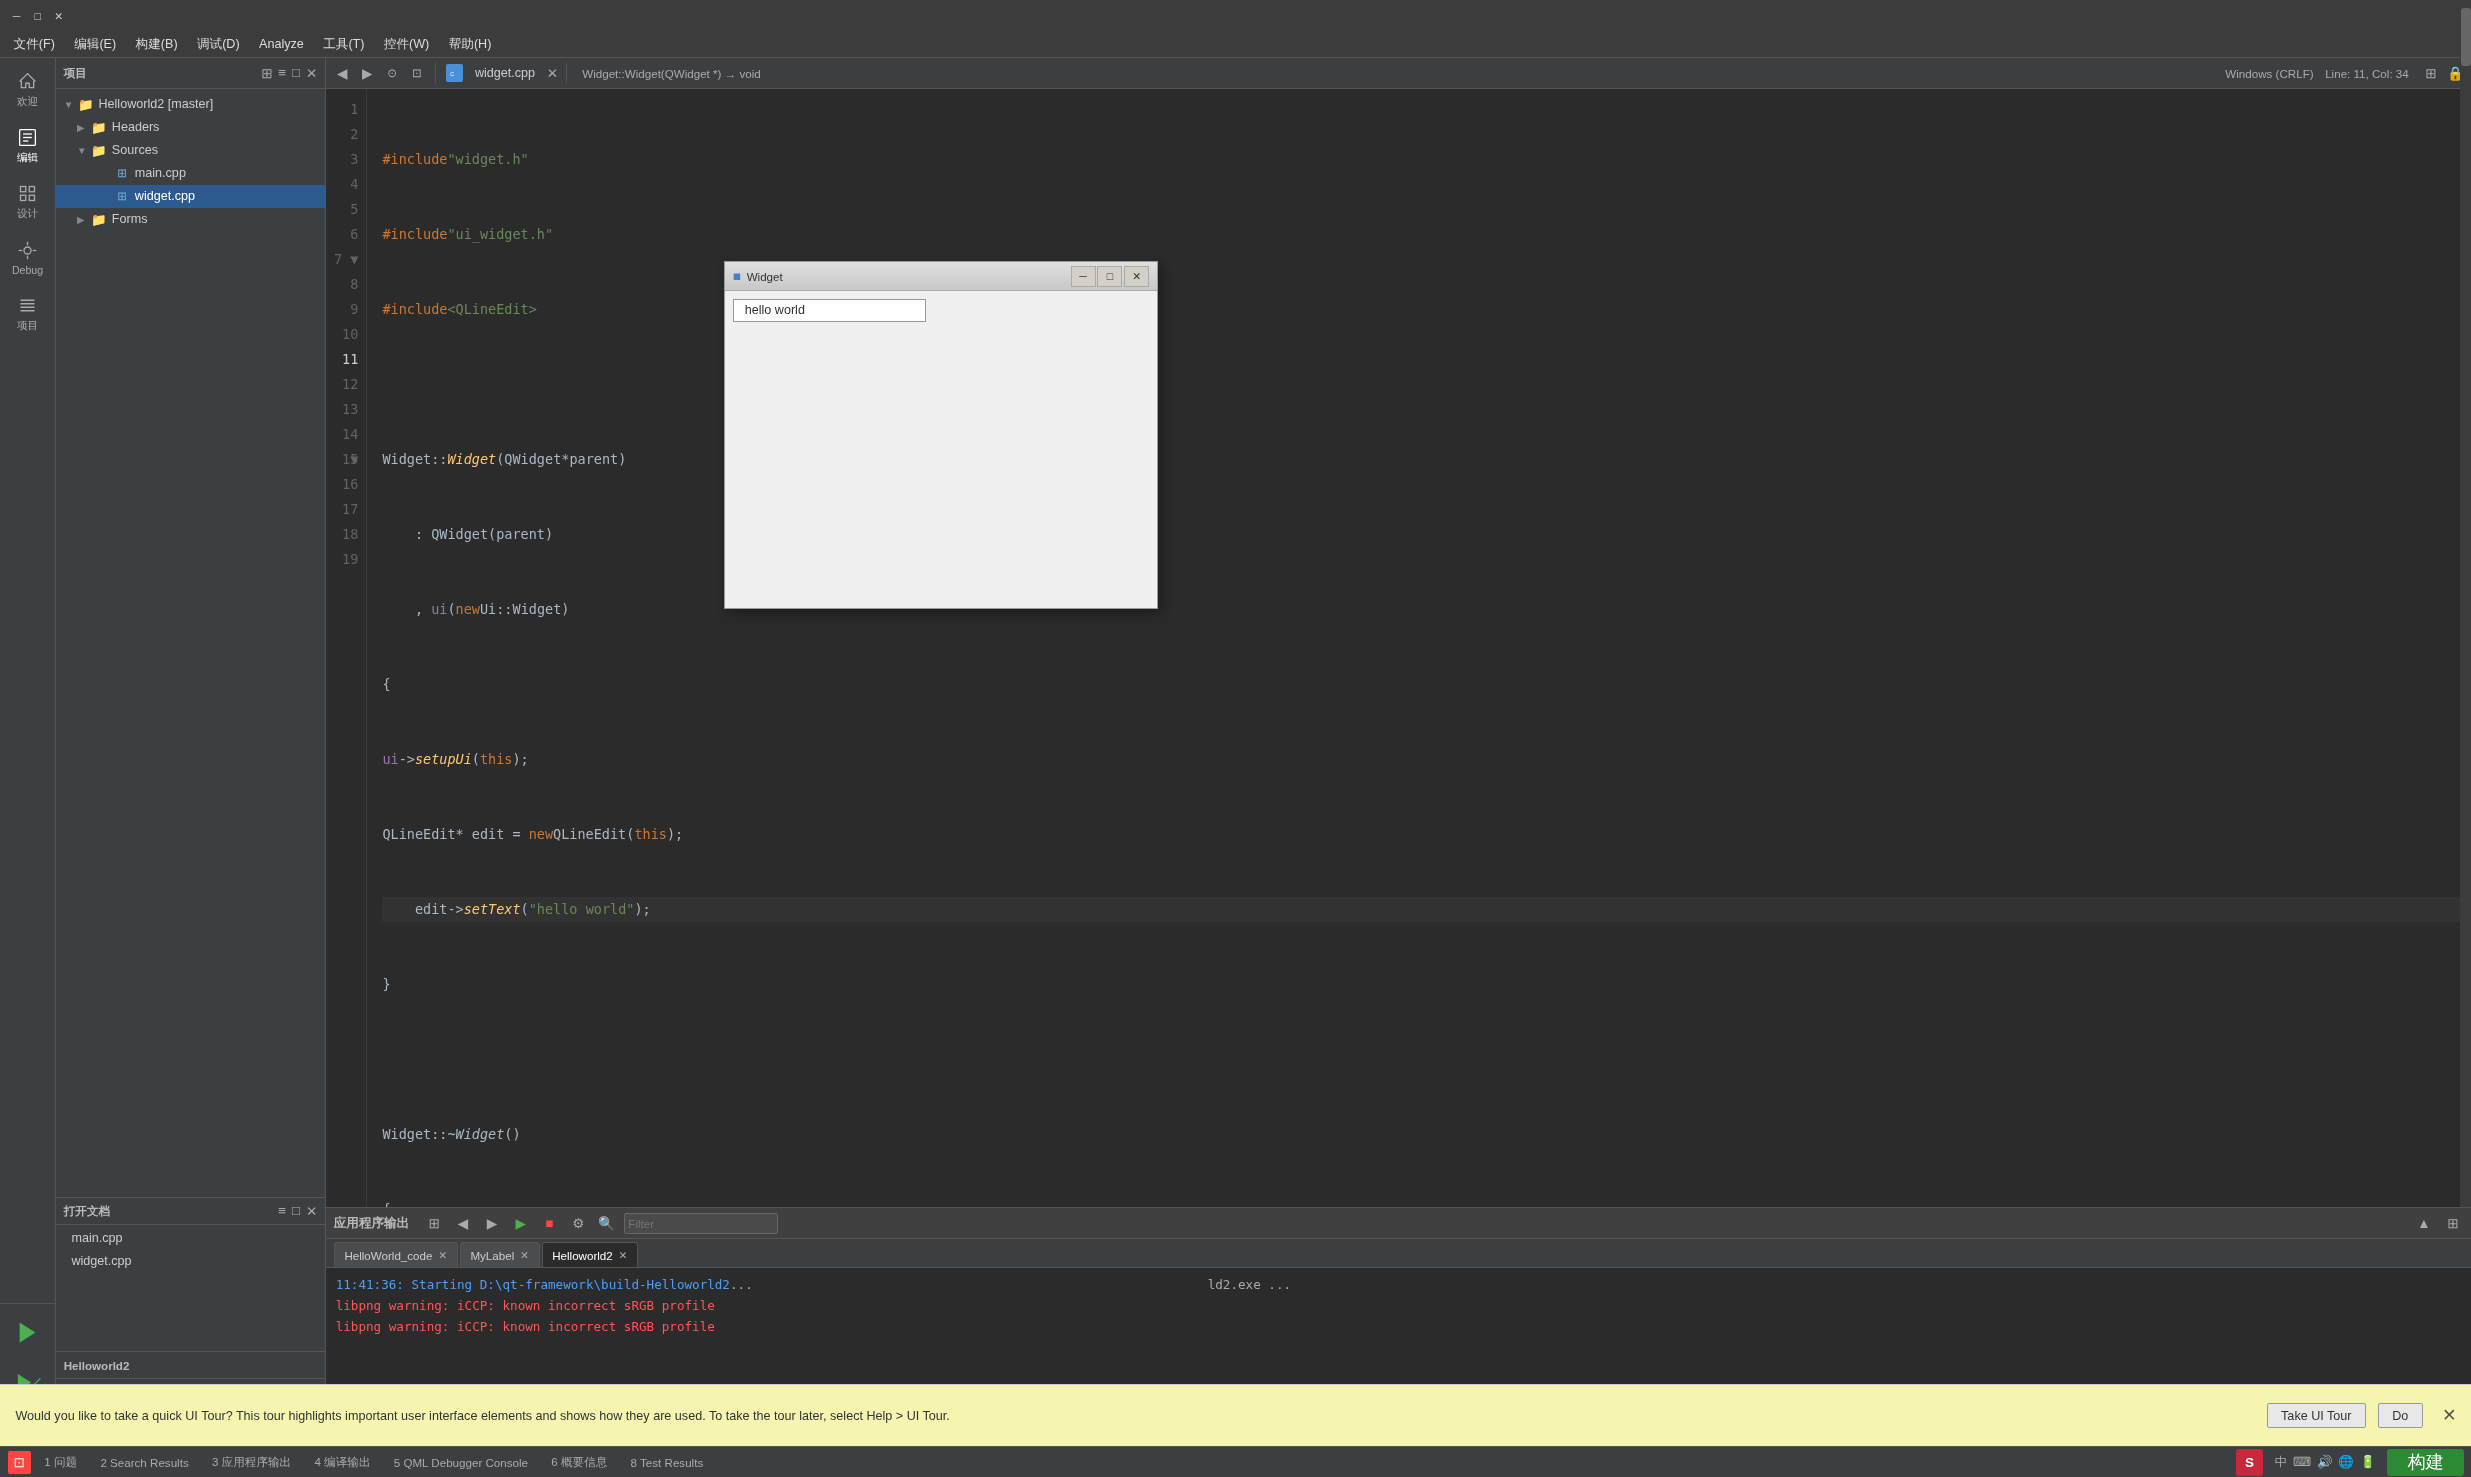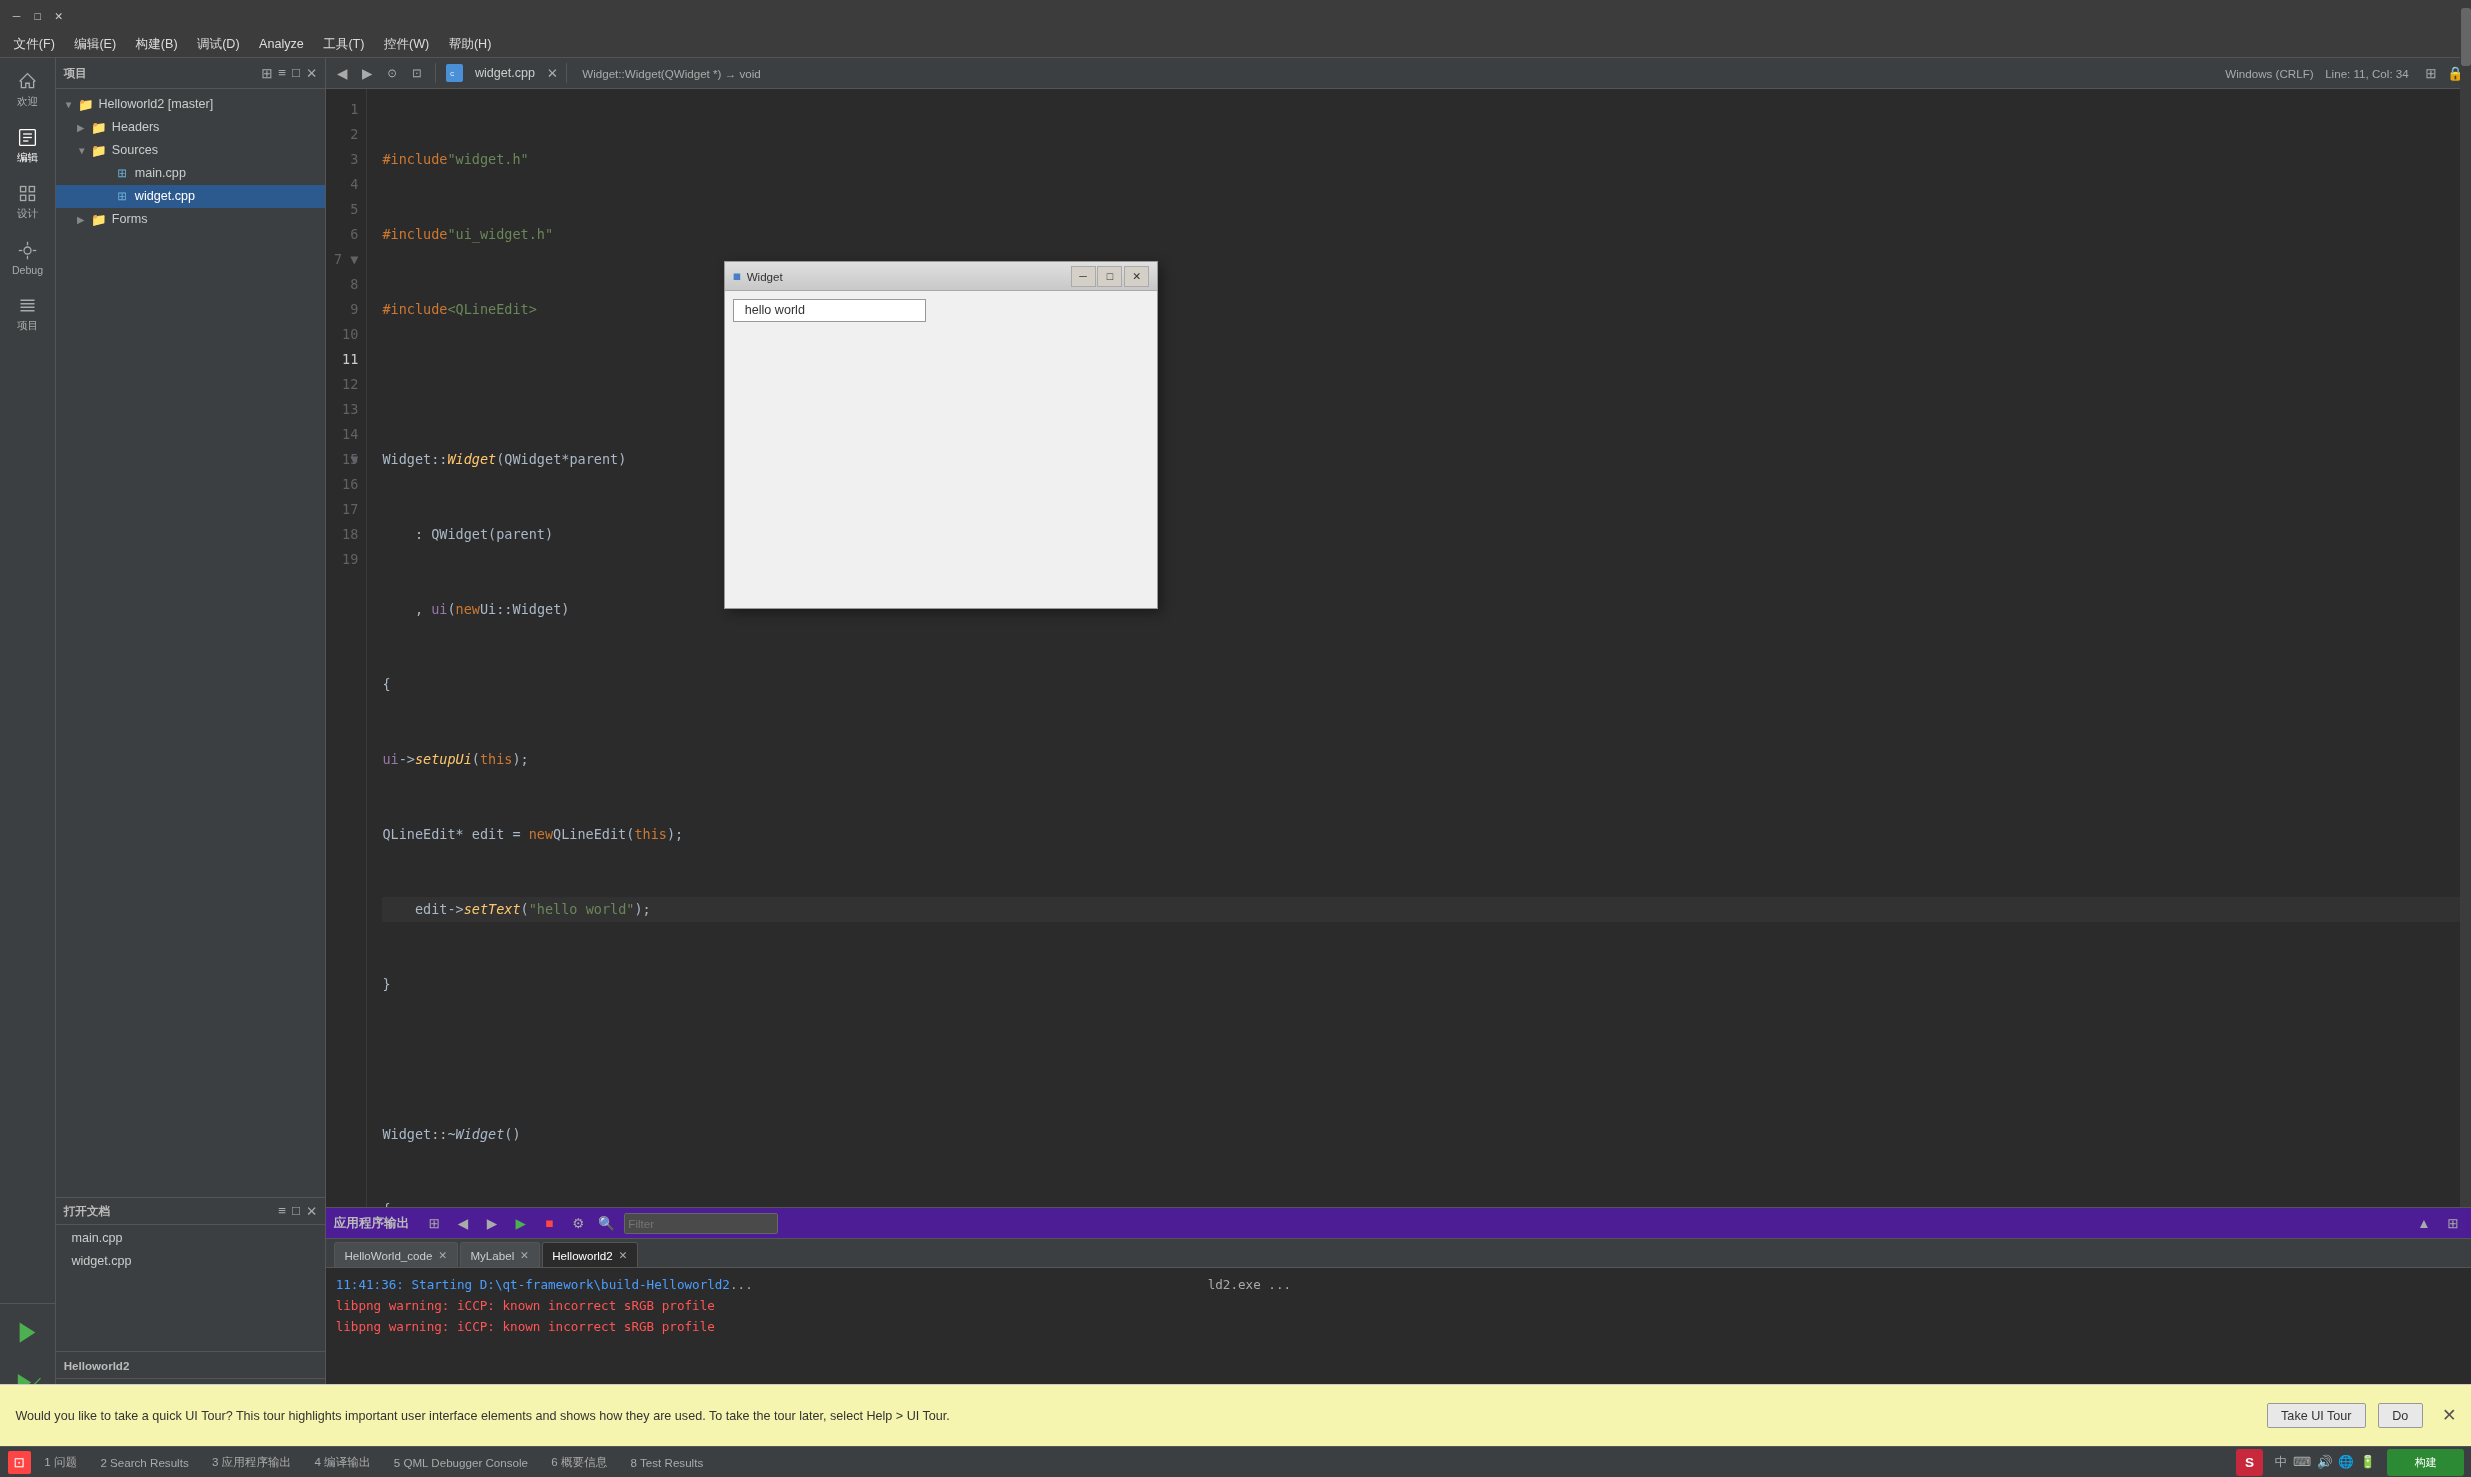--- a/index.html
+++ b/index.html
@@ -257,21 +257,21 @@
 
     
     #output-panel {
       height: 270px;
       display: flex;
       flex-direction: column;
       border-top: 1px solid #555;
     }
     #output-toolbar {
       height: 31px;
-      background: #4c1d95;
+      background: #404040;
       display: flex;
       align-items: center;
       padding: 0 7.7px;
       gap: 5.8px;
       border-bottom: 1px solid #555;
     }
     .output-label { color: #bbb; font-size: 12.6px; font-weight: bold; margin-right: 7.7px; }
     .output-toolbar-btn {
       width: 23px;
       height: 23px;
@@ -811,21 +811,21 @@
       <span style="color:#fff; font-size:13.5px; font-weight:bold;">S</span>
     </div>
     <div style="display:flex; gap:5.8px; margin-left:7.7px; color:#aaa;">
       <span>中</span>
       <span>⌨</span>
       <span>🔊</span>
       <span>🌐</span>
       <span>🔋</span>
     </div>
     <div style="background:#2d8a34; width:77px; height:27px; display:flex; align-items:center; justify-content:center; border-radius:2.9px; margin-left:7.7px; cursor:pointer;">
-      <span style="color:#fff; font-size:11px;">构建</span>
+      <span style="color:#fff; font-size:18px;">构建</span>
     </div>
   </div>
 
 </div>
 
 <div id="widget-window">
   <div id="widget-titlebar">
     <div class="wt-left">
       <span class="wt-icon">■</span>
       <span class="wt-title">Widget</span>

